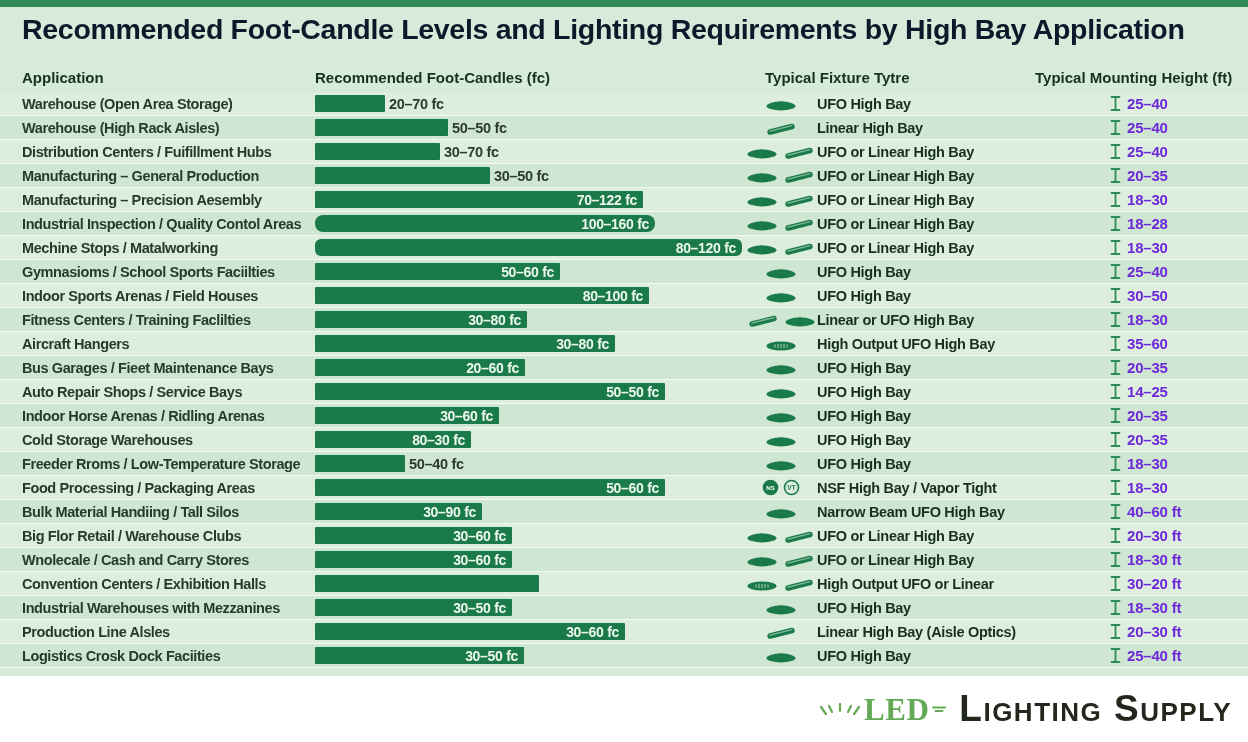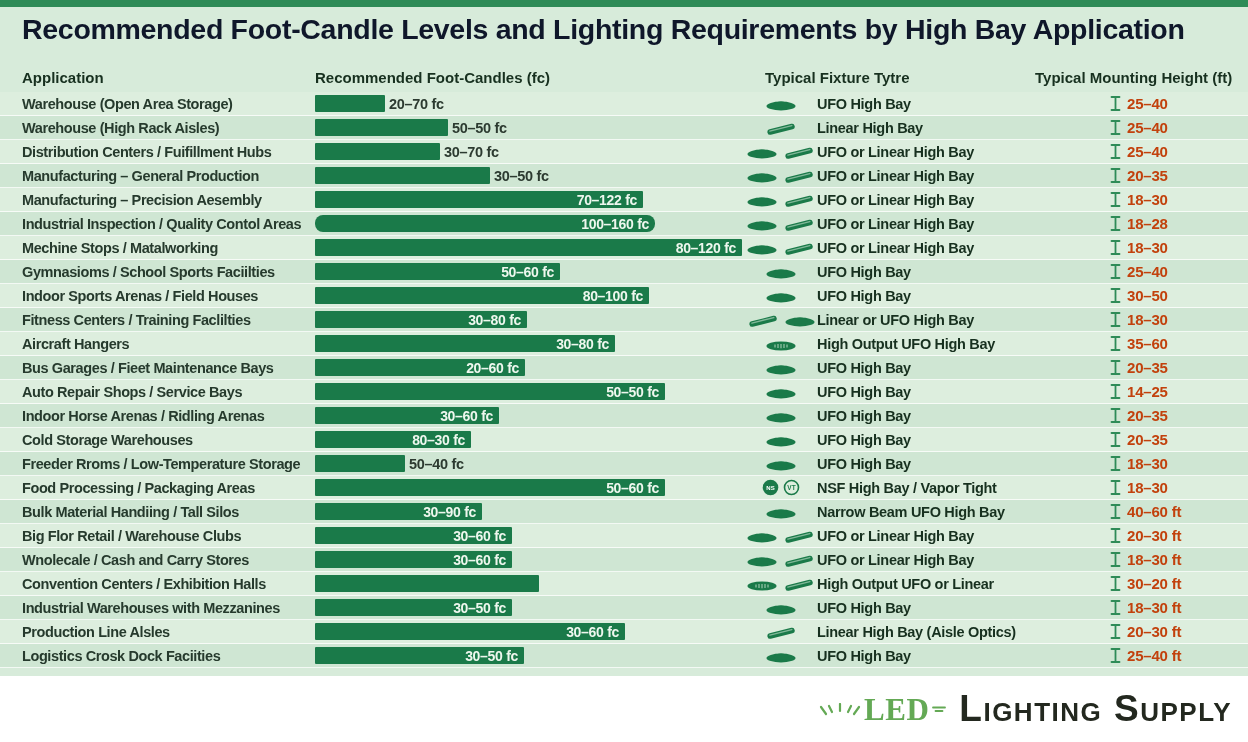--- a/index.html
+++ b/index.html
@@ -41,21 +41,21 @@
     position:relative;height:17px;background:#1a7a49;border-radius:1px;
     display:flex;align-items:center;justify-content:flex-end;
     box-sizing:border-box;padding-right:6px;flex:none;
   }
   .fc-label-in{font-size:14px;font-weight:bold;color:#eef7ee;white-space:nowrap;letter-spacing:-0.3px;}
   .fc-label-out{font-size:14.5px;font-weight:bold;color:#2c3a30;margin-left:4px;white-space:nowrap;letter-spacing:-0.3px;}
   .cell-fix{width:290px;display:flex;align-items:center;}
   .fix-icons{width:72px;display:flex;align-items:center;justify-content:center;gap:4px;flex:none;}
   .fix-label{font-size:14.5px;font-weight:bold;color:#17301f;white-space:nowrap;letter-spacing:-0.3px;}
   .cell-h{flex:1;display:flex;align-items:center;padding-left:75px;box-sizing:border-box;}
-  .h-label{margin-left:6px;font-size:15px;font-weight:bold;color:#c2410c;letter-spacing:-0.2px;}
+  .h-label{margin-left:6px;font-size:15px;font-weight:bold;color:#6d28d9;letter-spacing:-0.2px;}
   .icon{display:inline-flex;align-items:center;justify-content:center;line-height:0;}
   .footer{
     position:relative;width:1248px;height:66px;background:#ffffff;
     display:flex;align-items:center;justify-content:flex-end;padding-right:16px;box-sizing:border-box;
   }
   .logo{display:flex;align-items:center;gap:10px;}
   .logo-led-block{display:flex;flex-direction:row;align-items:center;line-height:1;}
   .logo-led{
     font-size:31px;font-weight:bold;color:#64a955;letter-spacing:0.5px;
     font-family:"Liberation Serif","DejaVu Serif",serif;
@@ -295,21 +295,21 @@
                 <line x1="1.5" y1="15" x2="9.5" y2="15"></line>
               </g>
             </svg>
           </span>
           <span class="h-label">18–28</span>
         </div>
       </div>
       <div class="trow">
         <div class="cell-app">Mechine Stops / Matalworking</div>
         <div class="cell-fc">
-          <div class="fc-bar" style="width: 427px;">
+          <div class="fc-bar" style="width: 427px; border-radius: 6px;">
             <span class="fc-label-in">80–120 fc</span>
           </div>
         </div>
         <div class="cell-fix">
           <span class="fix-icons">
             <span class="icon">
               <svg width="32" height="15" viewBox="0 0 32 15">
                 <ellipse cx="16" cy="10" rx="14.5" ry="4.4" fill="#1a7a49"></ellipse>
                 <path d="M8.5 9.5 A8.5 7.5 0 0 1 23.5 9.5 Z" fill="#1a7a49"></path>
                 <ellipse cx="16" cy="12.6" rx="6" ry="1.4" fill="#1a7a49"></ellipse>

